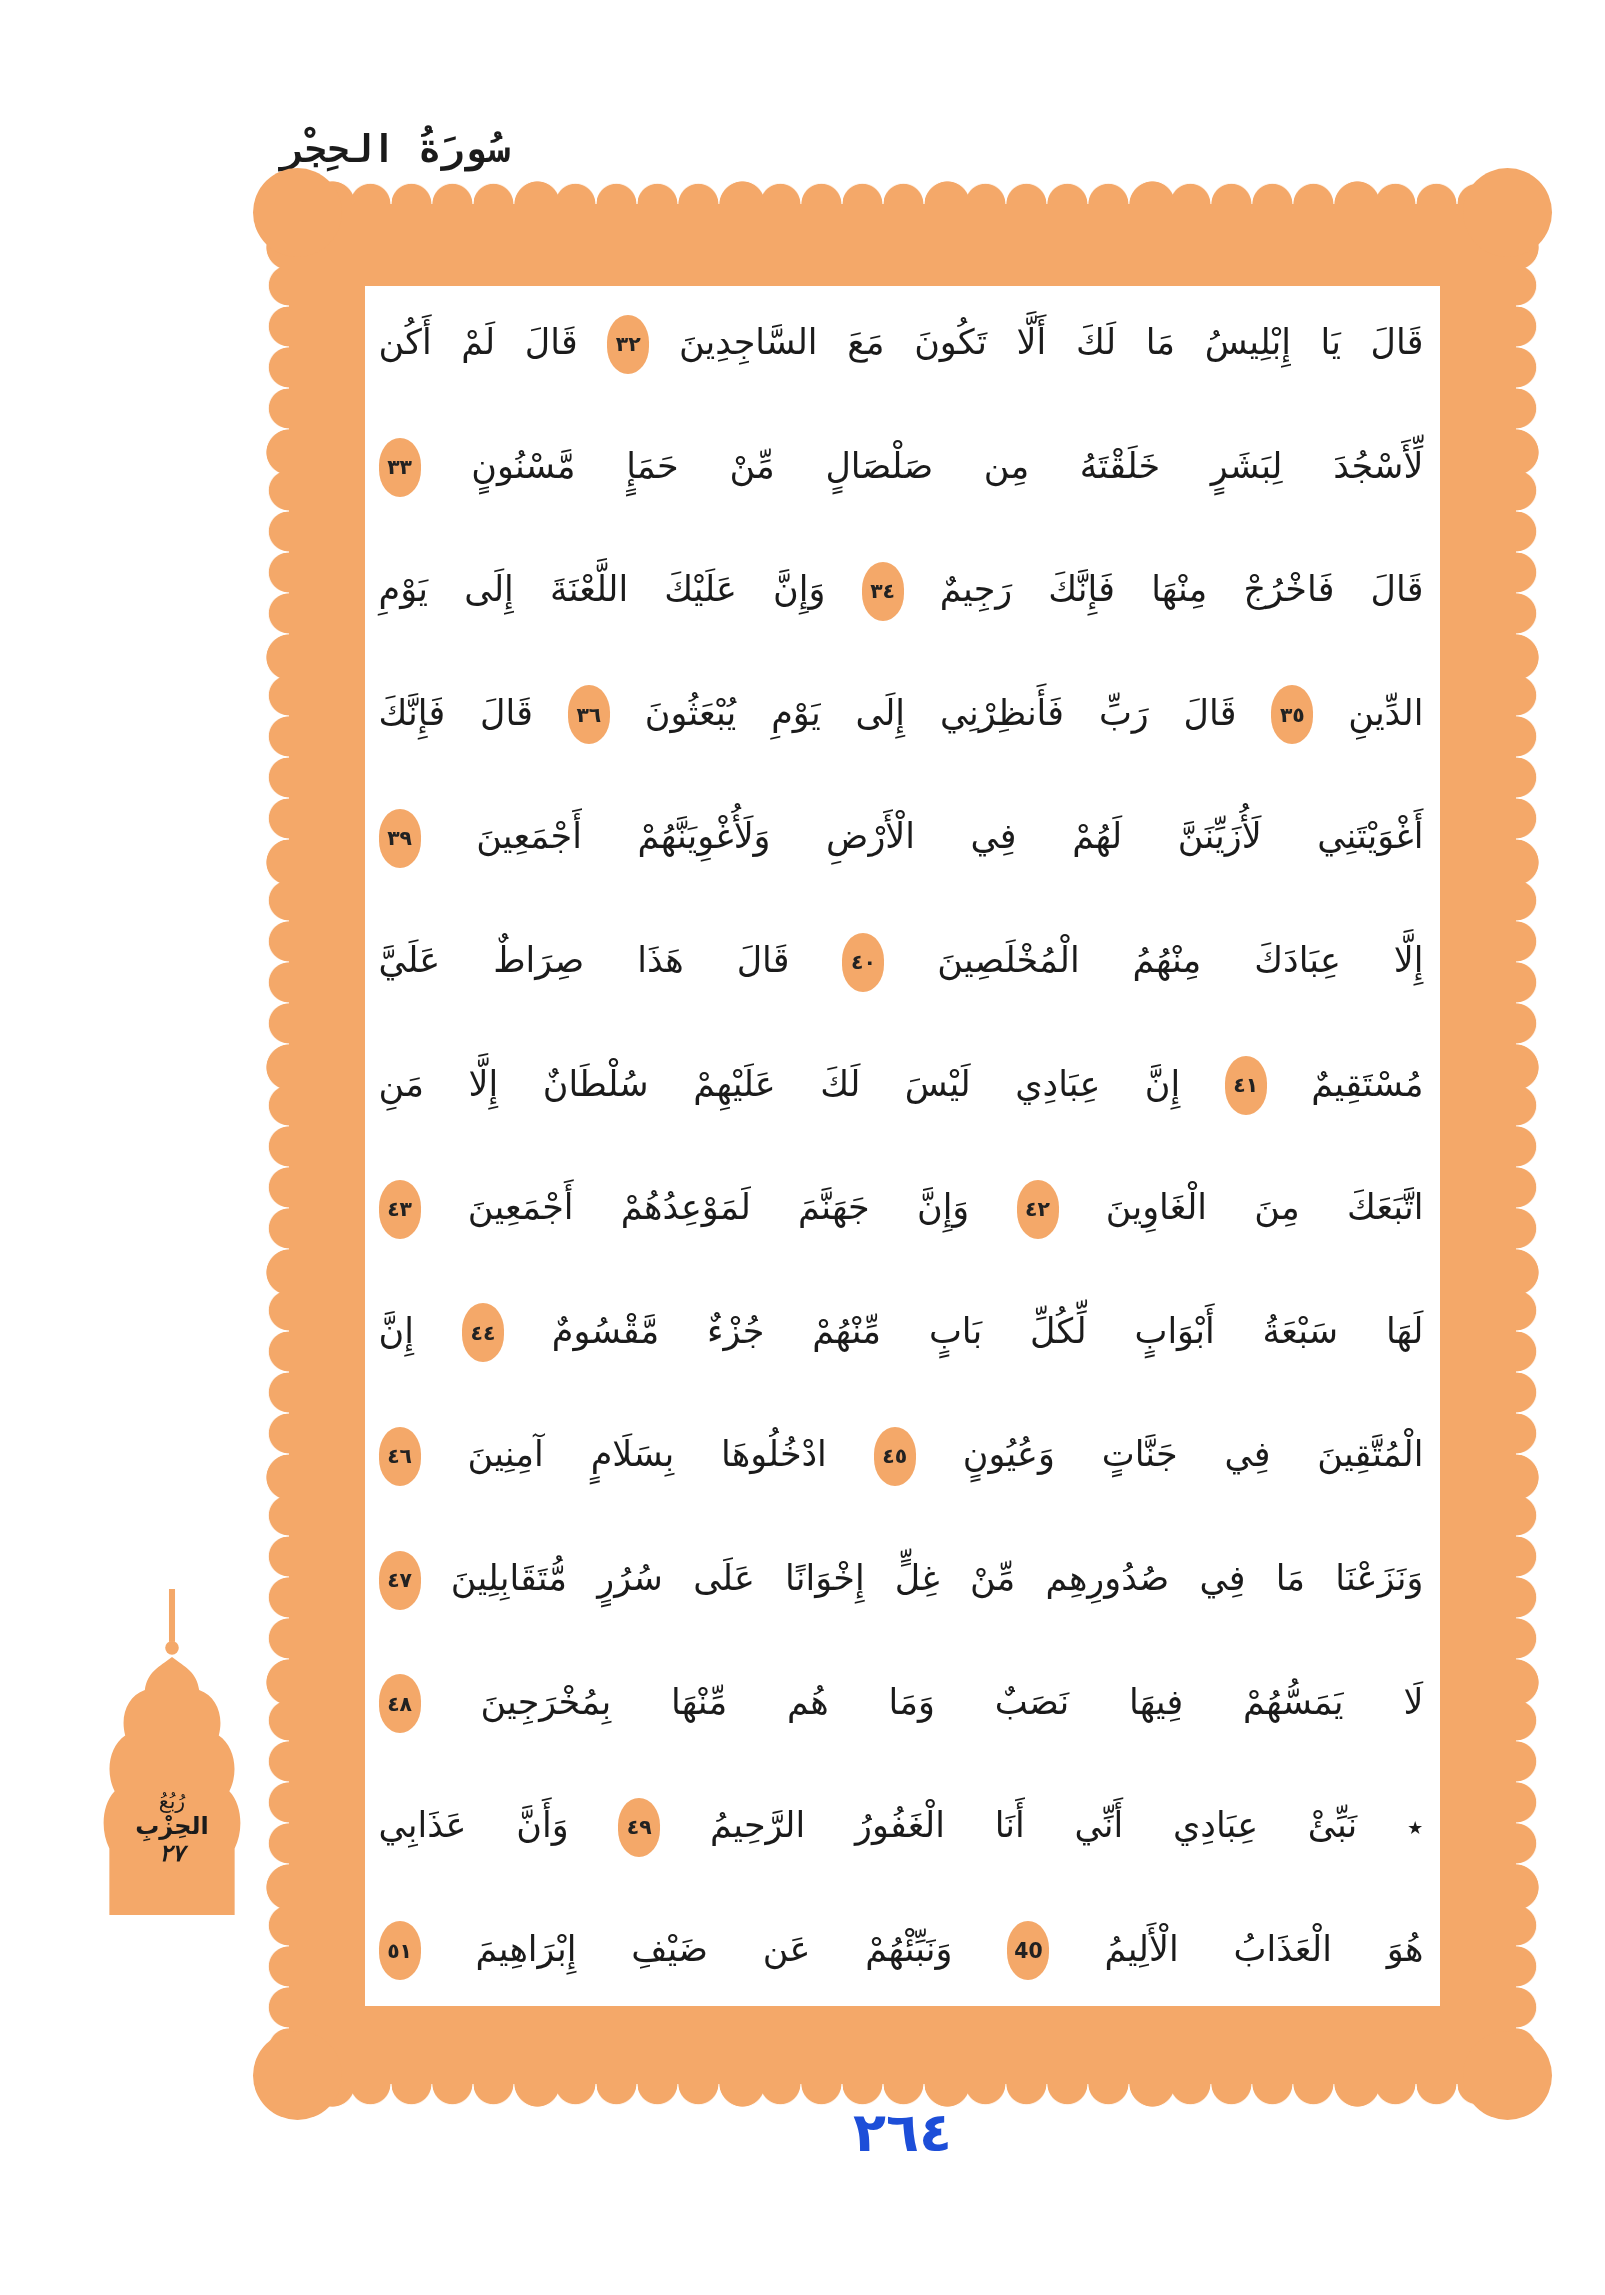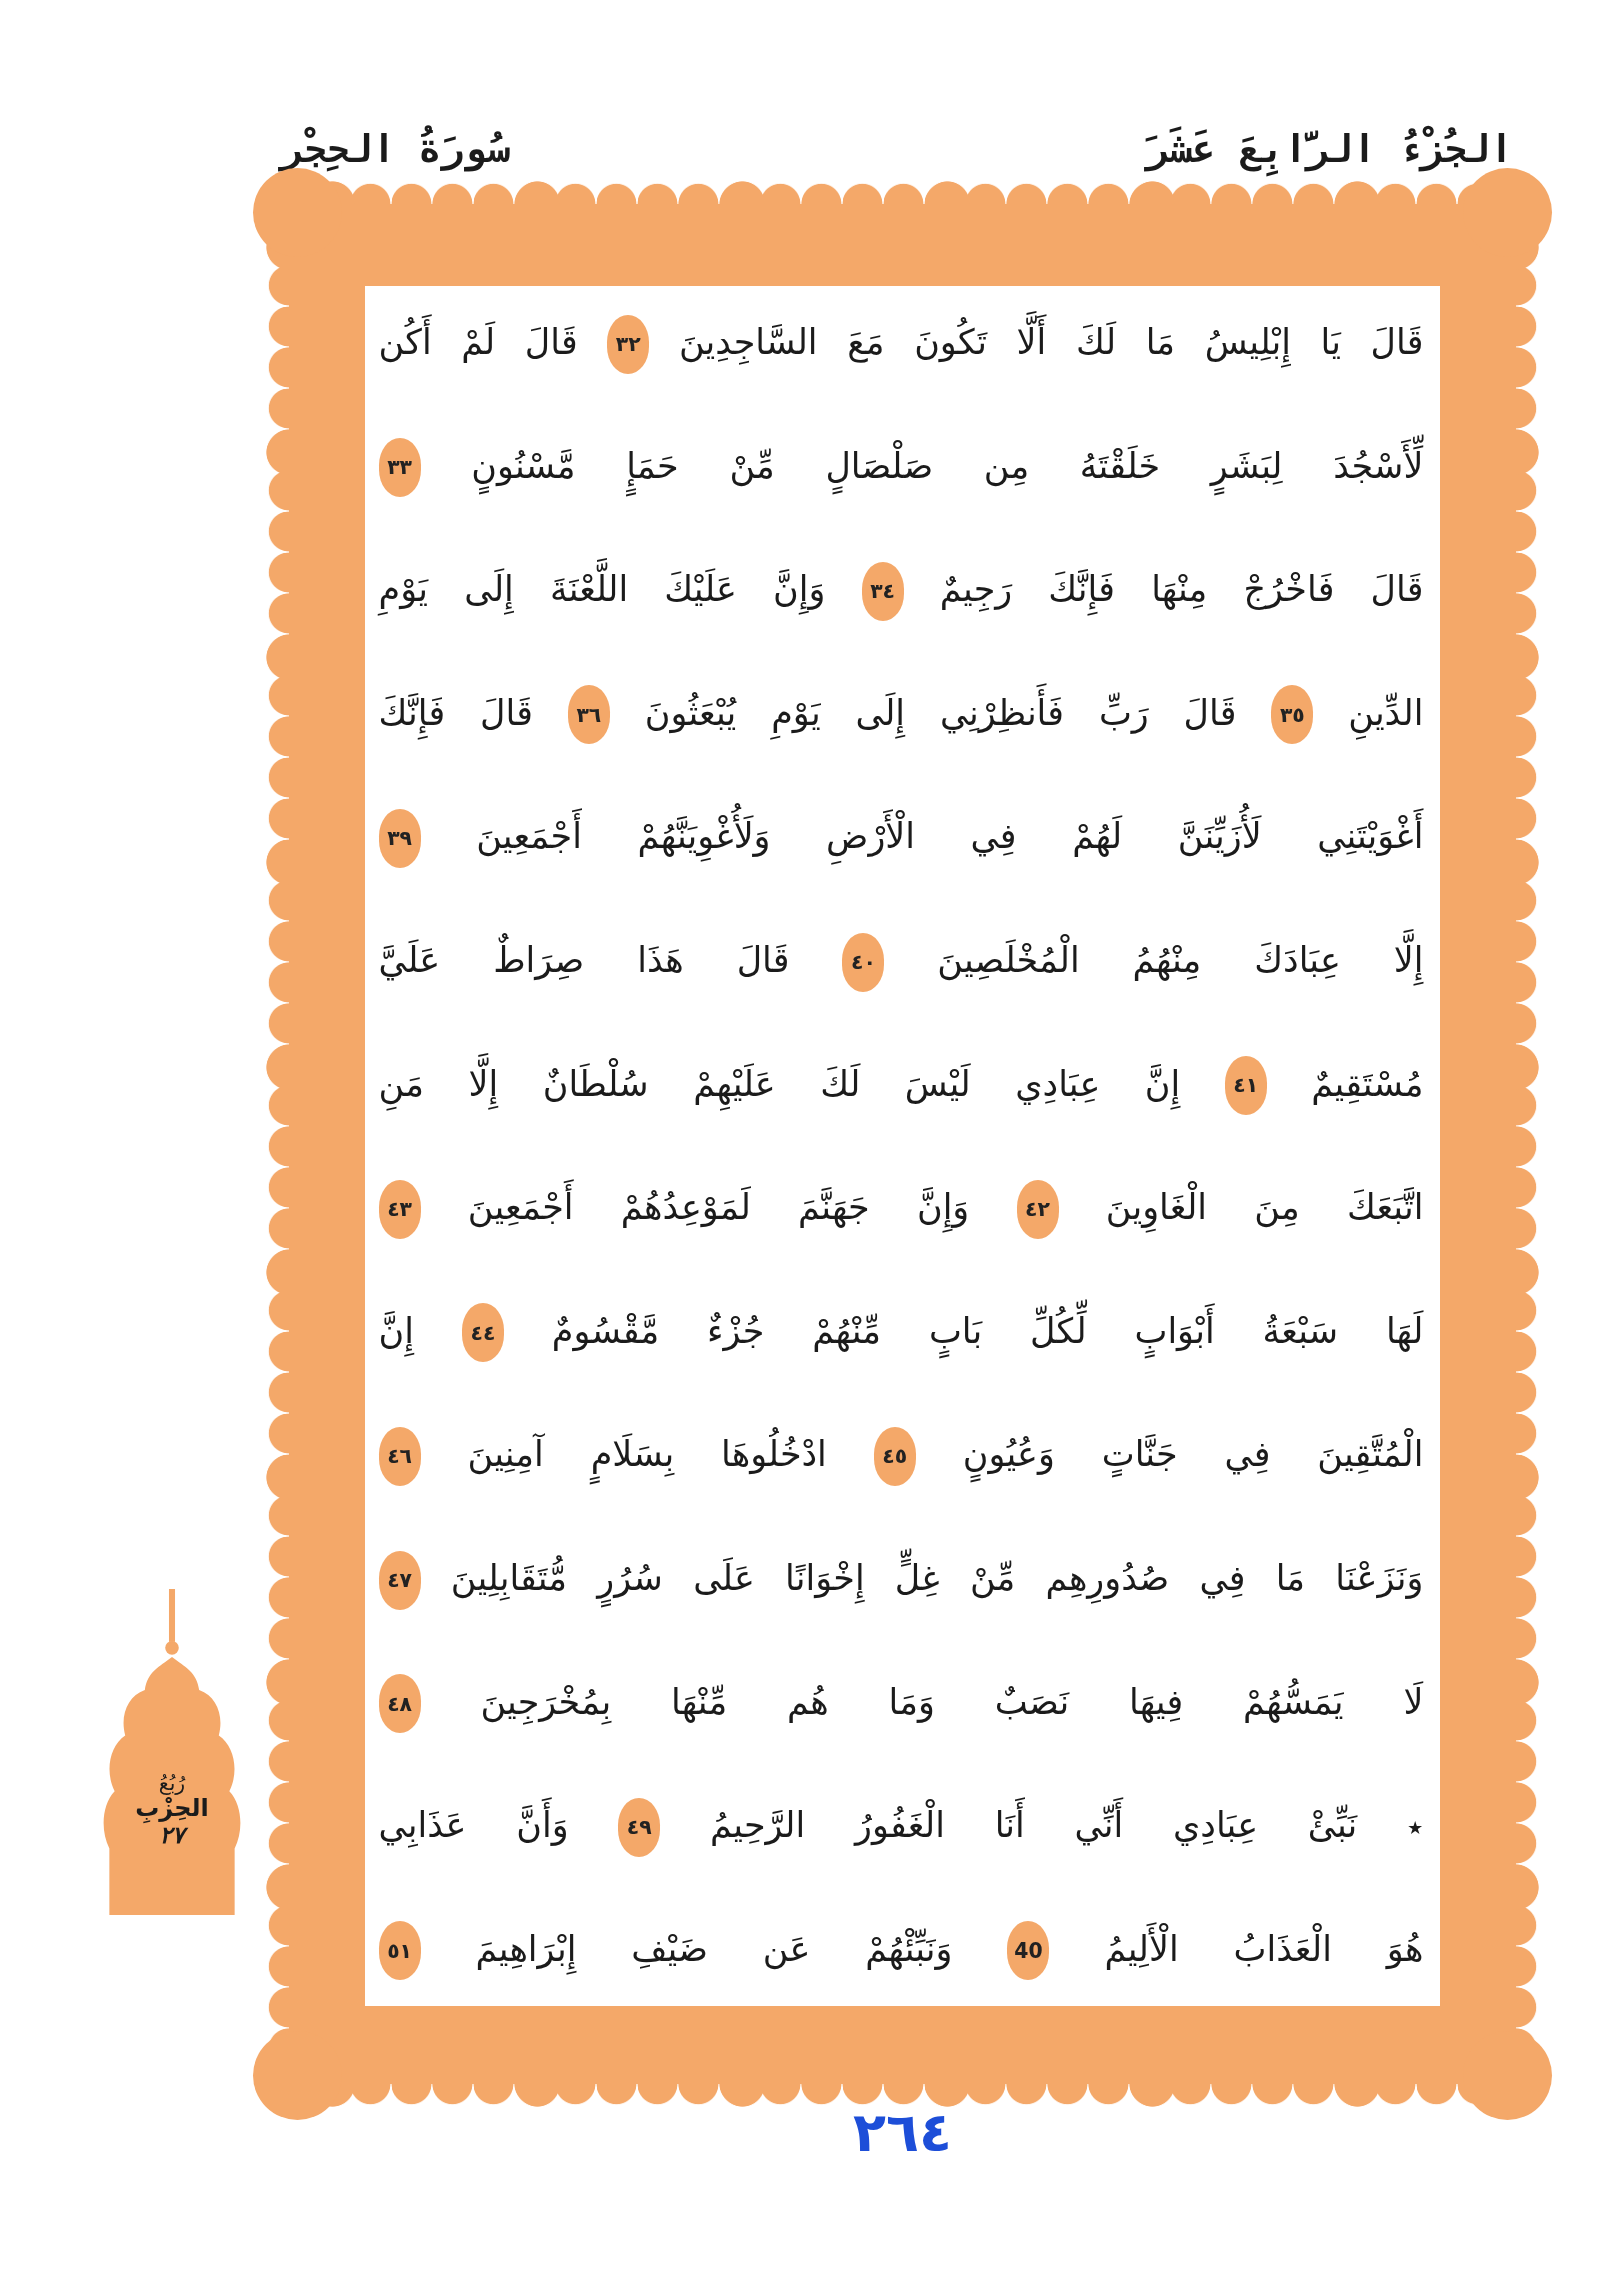--- a/index.html
+++ b/index.html
@@ -133,41 +133,40 @@
     width: 160px; height: 326px;
   }
   .hizb-marker svg { position: absolute; left: 0; top: 0; }
   .hizb-text {
     position: absolute;
     left: 0; right: 0; top: 183px;
     text-align: center;
     color: #1b1b1b;
     line-height: 1.12;
   }
-  .hizb-text .t1 { font-size: 20.4px; }
+  .hizb-text .t1 { font-size: 20.4px; margin-top: 18px; }
   .hizb-text .t2 { font-size: 24px; font-weight: bold; }
   .hizb-text .t3 { font-size: 23.4px; font-weight: bold; font-style: italic; }
 
   
   .page-number {
     position: absolute;
     left: 289px; top: 2101px;
     width: 1227px;
     text-align: center;
     font-size: 54px;
     font-weight: bold;
     color: #1d4ed8;
   }
 </style>
 </head>
 <body>
 
 <div class="page">
 
-  <div class="hdr hdr-right">الجُزْءُ الرَّابِعَ عَشَرَ</div>
   <div class="hdr hdr-left">سُورَةُ الحِجْرِ</div>
 
   <div class="frame">
     <div class="edge edge-top"></div>
     <div class="edge edge-bottom"></div>
     <div class="edge edge-left"></div>
     <div class="edge edge-right"></div>
     <div class="corner tl"></div>
     <div class="corner tr"></div>
     <div class="corner bl"></div>

